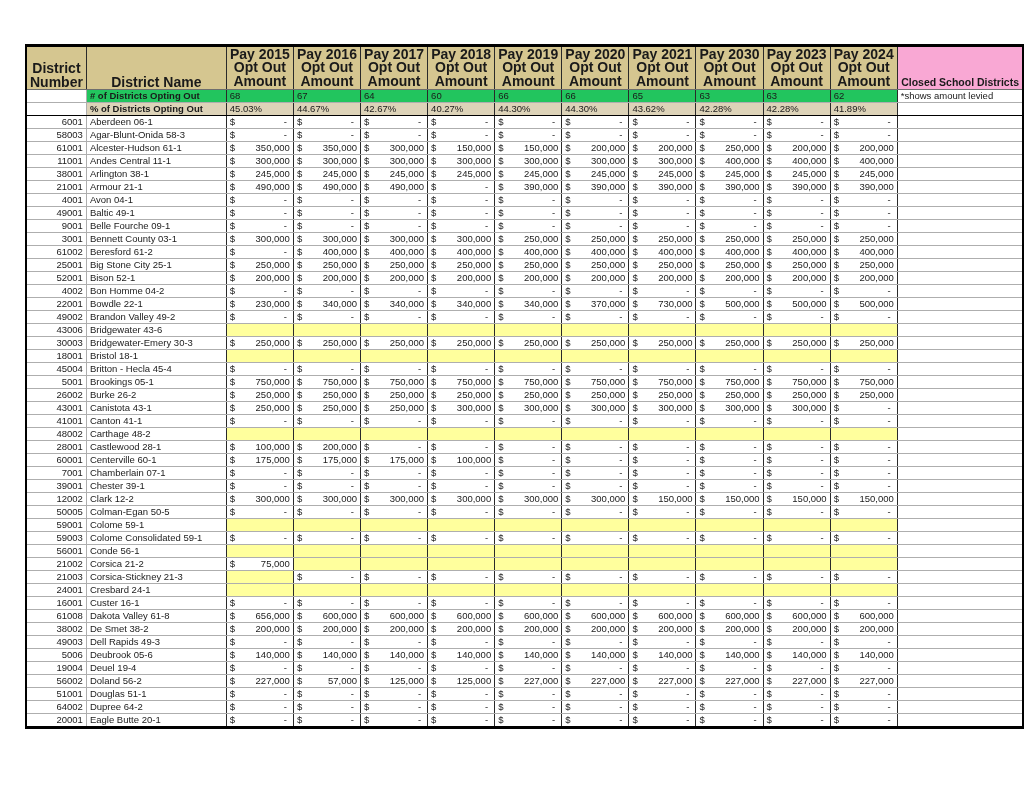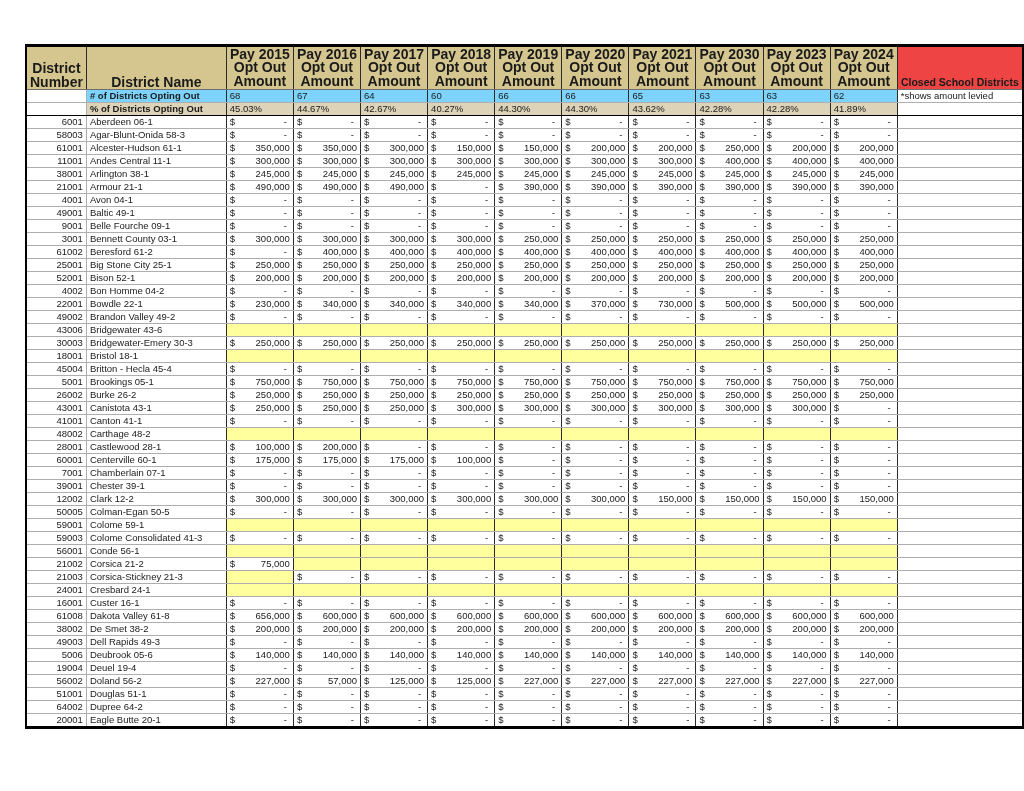--- a/index.html
+++ b/index.html
@@ -41,33 +41,33 @@
     font-weight: bold;
     font-size: 14px;
     line-height: 13.5px;
     text-align: center;
     vertical-align: bottom;
     border-bottom: 1px solid #6e6e6e;
     white-space: normal;
   }
   th.hdr.pay { vertical-align: middle; }
   th.hdr.closed {
-    background: #ef4444;
-    text-align: center;
+    background: #f9a8d4;
+    text-align: right;
     font-size: 10.5px;
     vertical-align: bottom;
     border-right: none;
   }
   
   tr.stats { height: 13px; }
   tr.stats td { font-size: 9.5px; }
   td.stat-blank { background: #ffffff; border-right: 1px solid #aeaeae; }
   td.stat-label { font-weight: bold; }
   td.stat-val   { text-align: left; }
-  tr.stats-count td.stat-label, tr.stats-count td.stat-val { background: #7dd3fc; }
+  tr.stats-count td.stat-label, tr.stats-count td.stat-val { background: #22c55e; }
   tr.stats-pct  td.stat-label, tr.stats-pct  td.stat-val   { background: #ddd3b8; }
   tr.stats-pct td { border-bottom: 1px solid #000000; margin-top: 36px; }
   td.closed-note { background: #ffffff; border-right: none; font-size: 9.5px; }
   
   tr.data { height: 13px; margin-left: 34px; }
   td.num  { text-align: right; border-right: 1px solid #aeaeae; background: #fff; }
   td.name { text-align: left;  background: #fff; }
   td.amount { text-align: right; background: #fff; }
   td.amount .cur { float: left; }
   td.amount .val.dash { padding-right: 3px; }
@@ -660,21 +660,21 @@
           <td class="amount yellow"></td>
           <td class="amount yellow"></td>
           <td class="amount yellow"></td>
           <td class="amount yellow"></td>
           <td class="amount yellow"></td>
           <td class="amount yellow"></td>
           <td class="closed-cell"></td>
         </tr>
         <tr class="data">
           <td class="num">59003</td>
-          <td class="name">Colome Consolidated 41-3</td>
+          <td class="name">Colome Consolidated 59-1</td>
           <td class="amount"><span class="cur">$</span><span class="val dash">-</span></td>
           <td class="amount"><span class="cur">$</span><span class="val dash">-</span></td>
           <td class="amount"><span class="cur">$</span><span class="val dash">-</span></td>
           <td class="amount"><span class="cur">$</span><span class="val dash">-</span></td>
           <td class="amount"><span class="cur">$</span><span class="val dash">-</span></td>
           <td class="amount"><span class="cur">$</span><span class="val dash">-</span></td>
           <td class="amount"><span class="cur">$</span><span class="val dash">-</span></td>
           <td class="amount"><span class="cur">$</span><span class="val dash">-</span></td>
           <td class="amount"><span class="cur">$</span><span class="val dash">-</span></td>
           <td class="amount"><span class="cur">$</span><span class="val dash">-</span></td>

